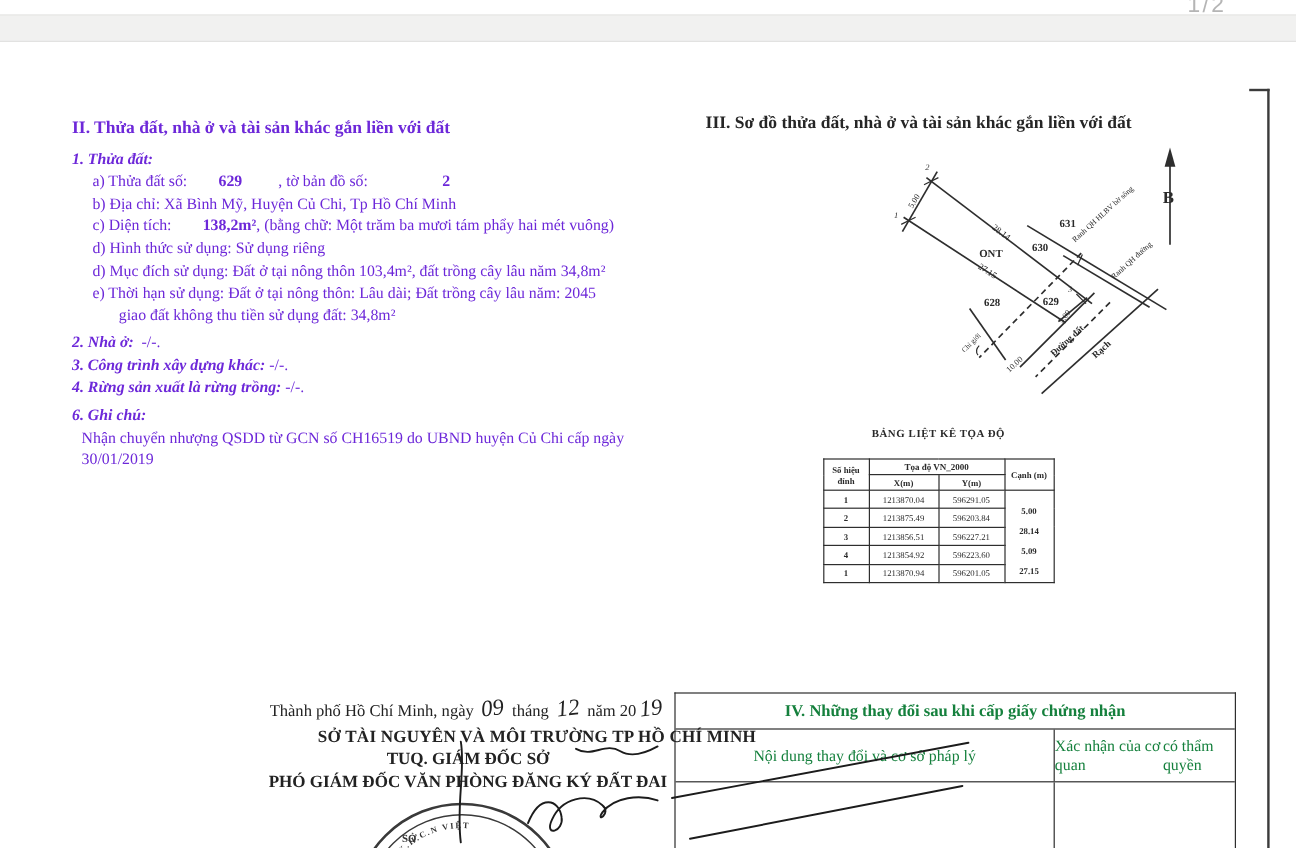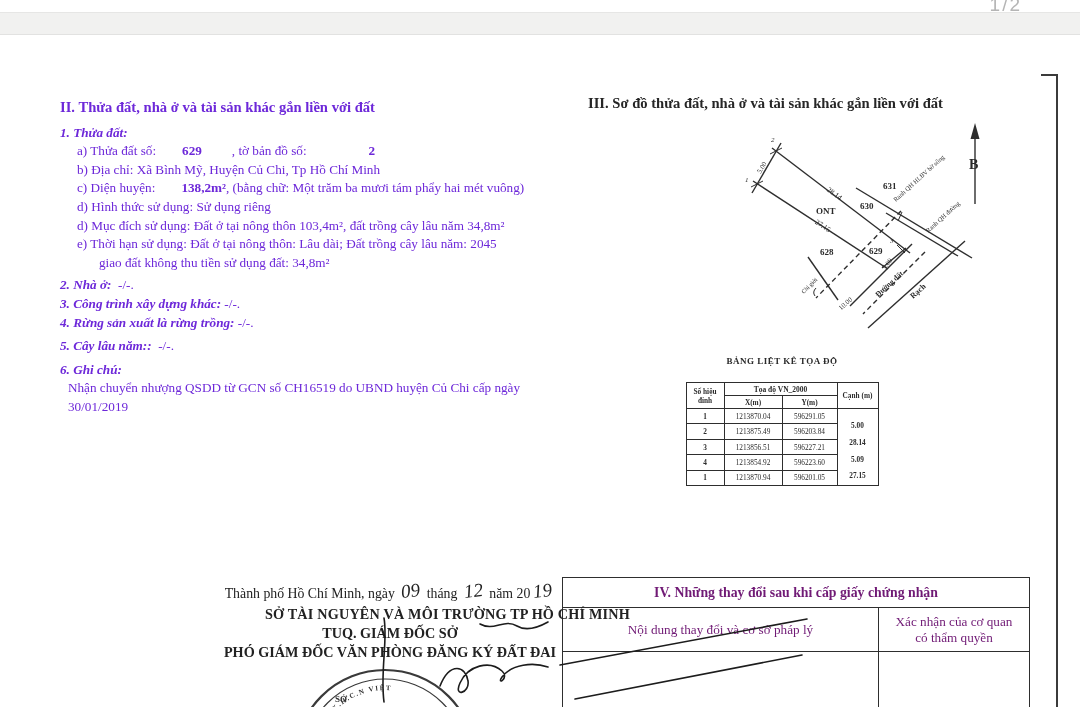--- a/index.html
+++ b/index.html
@@ -45,28 +45,28 @@
   table.coord th, table.coord td { border:1.2px solid #2e2e2e; text-align:center; padding:0; }
   table.coord .h1 { font-size:7.5px; font-weight:bold; height:13px; }
   table.coord .h2 { font-size:7.3px; font-weight:bold; height:13px; }
   table.coord td.pt { height:13.4px; font-weight:bold; }
   td.edgecell { vertical-align:top; }
   .edge-stack { display:flex; flex-direction:column; padding-top:9px; }
   .edge-stack span { line-height:16.8px; font-weight:bold; }
 
   
   .s4 { position:absolute; left:562px; top:577px; width:468px; height:131px;
-    border:1.6px solid #2e2e2e; border-bottom:none; color:#701a75;
+    border:1.6px solid #2e2e2e; border-bottom:none; color:#15803d;
     display:flex; flex-direction:column; }
   .s4-title { height:30px; border-bottom:1.6px solid #2e2e2e; display:flex;
     align-items:center; justify-content:center; font-weight:bold; font-size:13.8px; }
   .s4-head { display:flex; height:44px; border-bottom:1.6px solid #2e2e2e; }
   .s4-c1 { width:316px; border-right:1.6px solid #2e2e2e; display:flex;
     align-items:center; justify-content:center; font-size:13.2px; }
-  .s4-c2 { flex:1; display:flex; flex-direction:column; align-items:center;
+  .s4-c2 { flex:1; display:flex; flex-direction:row; align-items:center;
     justify-content:center; font-size:13.2px; line-height:16px; }
   .s4-body { flex:1; display:flex; }
   .s4-b1 { width:316px; border-right:1.6px solid #2e2e2e; }
   .s4-b2 { flex:1; }
 
   
   .sig { position:absolute; left:150px; top:581px; width:480px; text-align:center; color:#222; }
   .sig-date { font-size:13.8px; }
   .hand { font-style:italic; font-size:19px; display:inline-block;
     transform:rotate(-7deg); margin:0 3px; position:relative; top:-1px; }
@@ -89,31 +89,30 @@
 
   <div class="doc-left">
     <div class="s2-title">II. Thửa đất, nhà ở và tài sản khác gắn liền với đất</div>
     <div class="s2-sub">1. Thửa đất:</div>
     <div class="s2-list">
       <div>
         <span>a) Thửa đất số:</span><span class="sp26"></span><span class="bold">629</span><span class="sp30"></span><span>, tờ bản đồ số:</span><span class="sp62"></span><span class="bold">2</span>
       </div>
       <div>b) Địa chỉ:  Xã Bình Mỹ, Huyện Củ Chi, Tp Hồ Chí Minh</div>
       <div>
-        <span>c) Diện huyện:</span><span class="sp26"></span><span class="bold">138,2m²</span><span>, (bằng chữ: Một trăm ba mươi tám phẩy hai mét vuông)</span>
+        <span>c) Diện tích:</span><span class="sp26"></span><span class="bold">138,2m²</span><span>, (bằng chữ: Một trăm ba mươi tám phẩy hai mét vuông)</span>
       </div>
       <div>d) Hình thức sử dụng:  Sử dụng riêng</div>
       <div>d) Mục đích sử dụng:  Đất ở tại nông thôn 103,4m², đất trồng cây lâu năm 34,8m²</div>
       <div>e) Thời hạn sử dụng:  Đất ở tại nông thôn: Lâu dài; Đất trồng cây lâu năm: 2045</div>
       <div class="s2-cont">giao đất không thu tiền sử dụng đất: 34,8m²</div>
     </div>
     <div class="mt4"><span class="s2-sub">2. Nhà ở:</span>&nbsp; <span>-/-.</span></div>
     <div><span class="s2-sub">3. Công trình xây dựng khác:</span> <span>-/-.</span></div>
     <div><span class="s2-sub">4. Rừng sản xuất là rừng trồng:</span> <span>-/-.</span></div>
-    <div class="mt5"><span class="s2-sub">5. Cây lâu năm::</span>&nbsp; <span>-/-.</span></div>
     <div class="mt5 s2-sub">6. Ghi chú:</div>
     <div class="s2-note">Nhận chuyển nhượng QSDD từ GCN số CH16519 do UBND huyện Củ Chi cấp ngày</div>
     <div class="s2-note">30/01/2019</div>
   </div>
 
   <div class="s3-title">III. Sơ đồ thửa đất, nhà ở và tài sản khác gắn liền với đất</div>
 
   <svg class="diagram" width="440" height="245" viewBox="0 0 440 245">
     <g stroke="#2e2e2e" stroke-width="1.4" fill="none">
 

